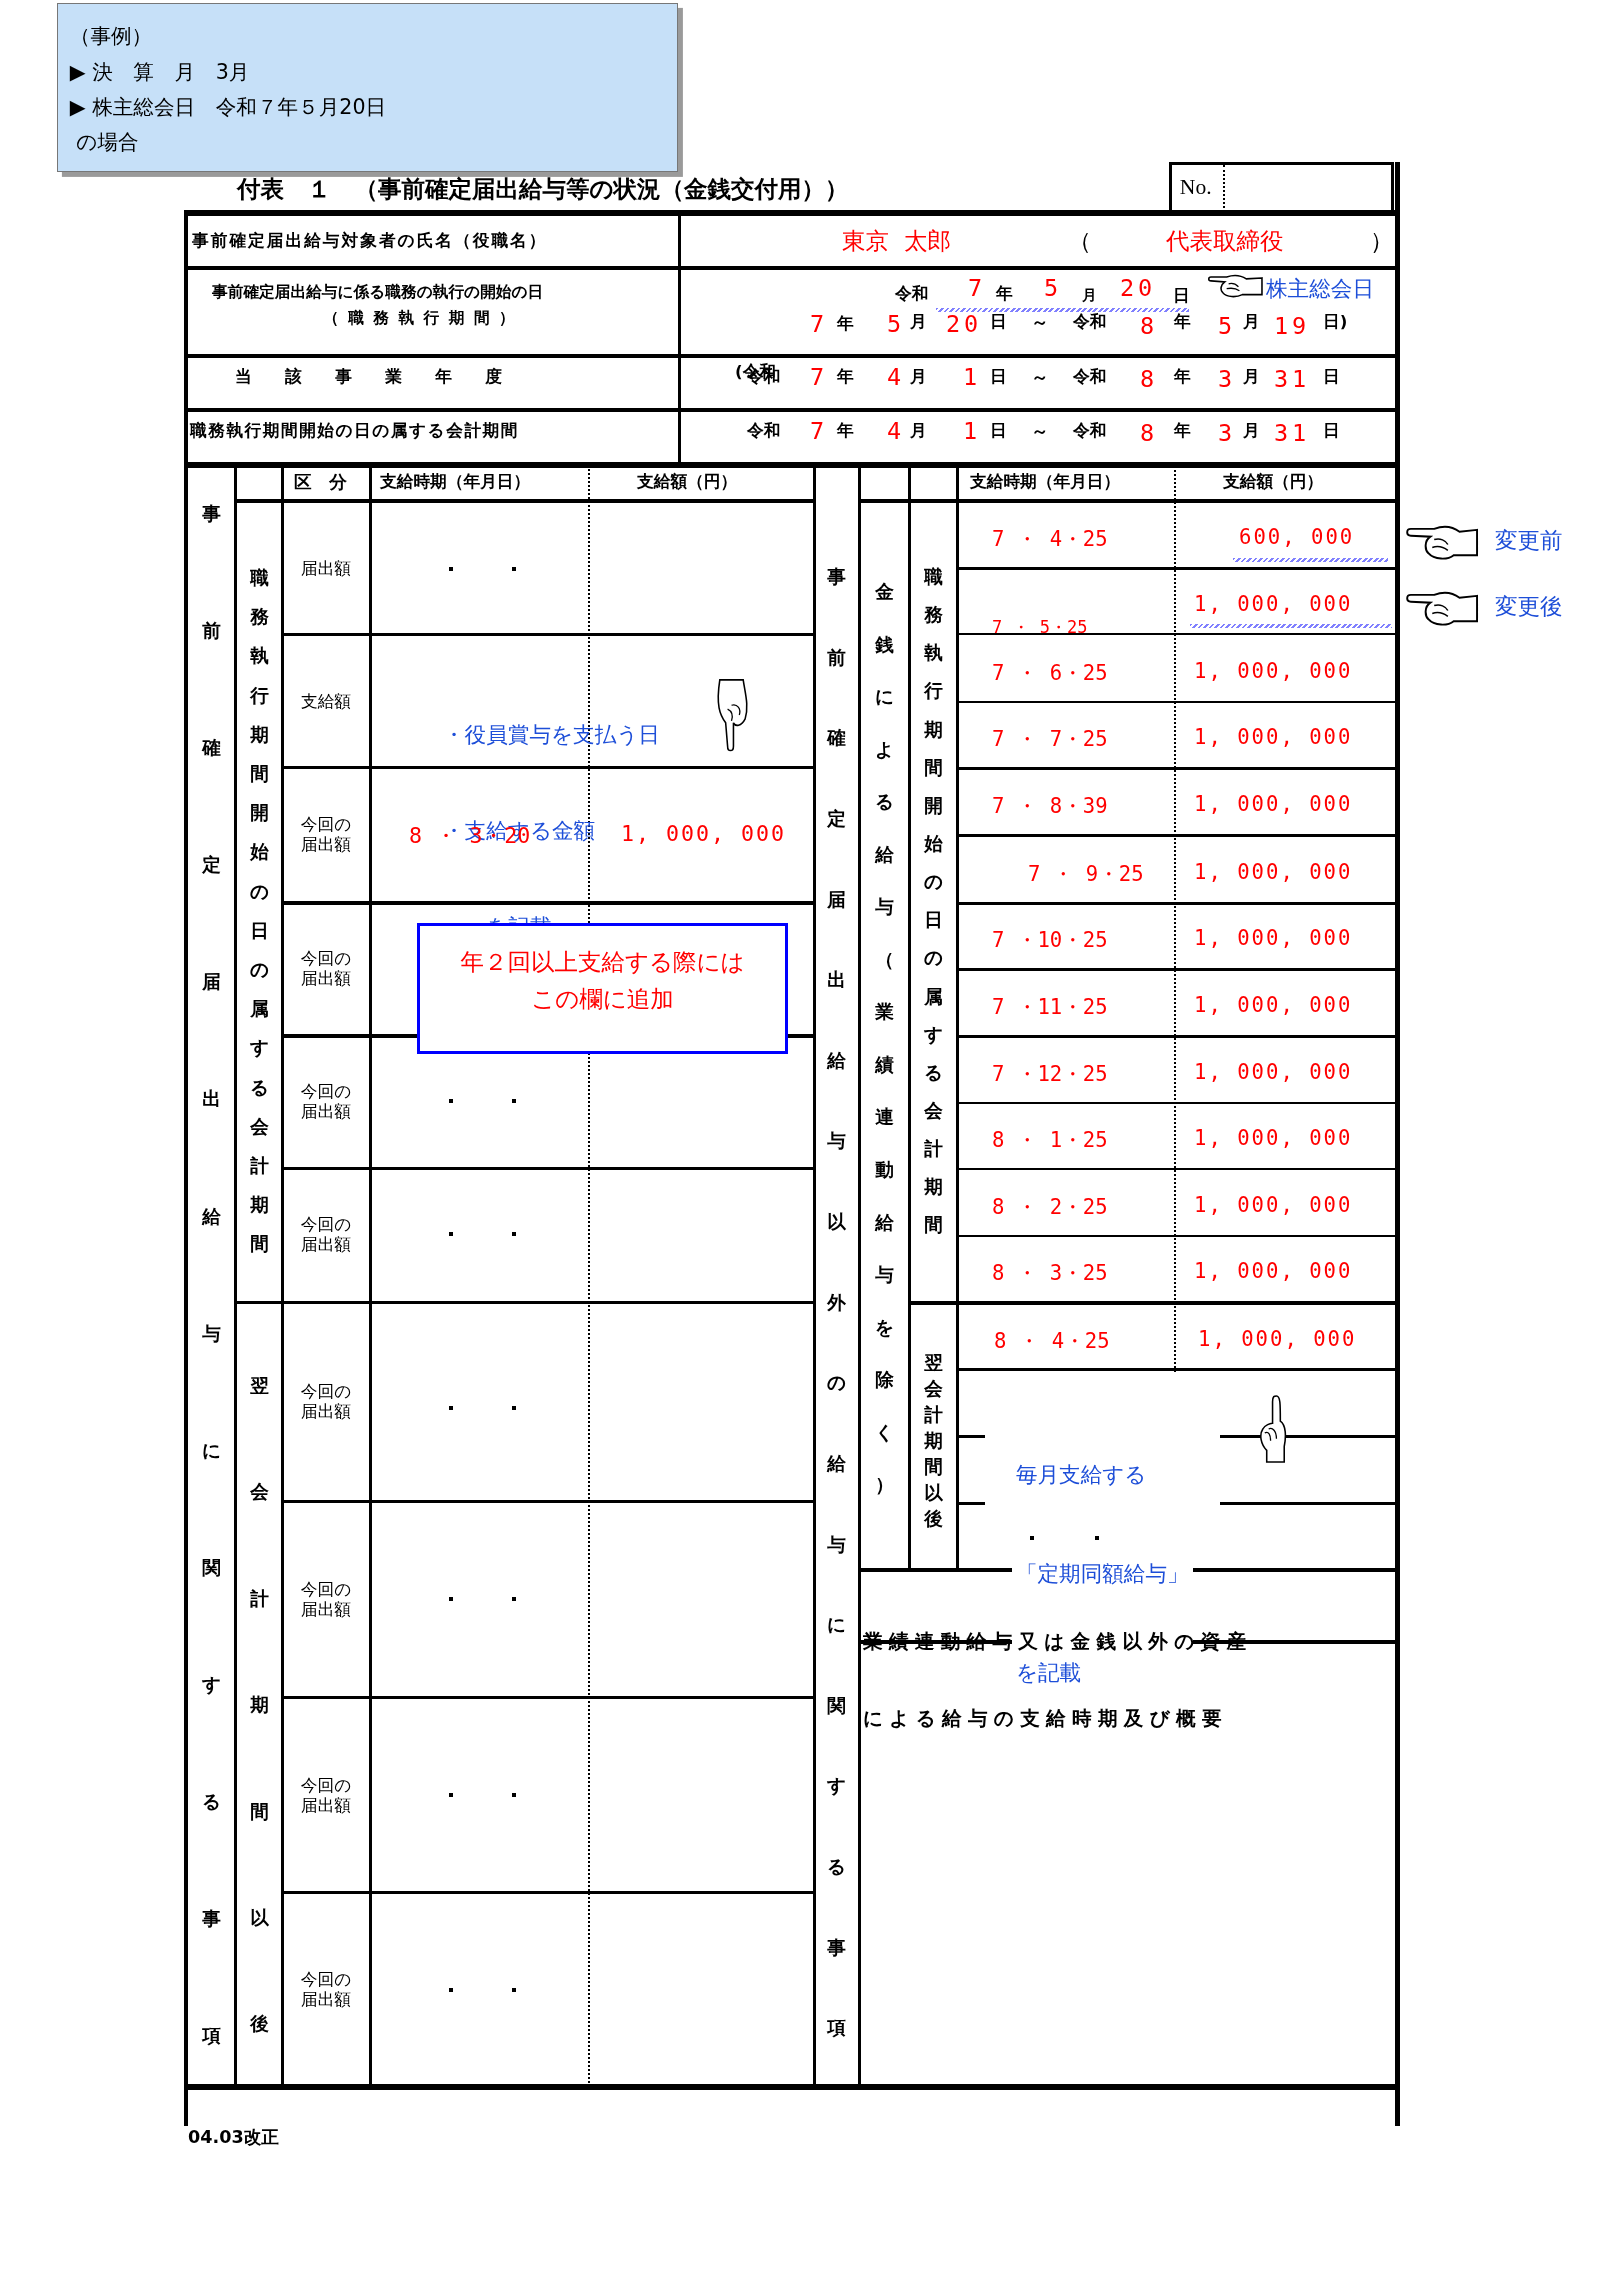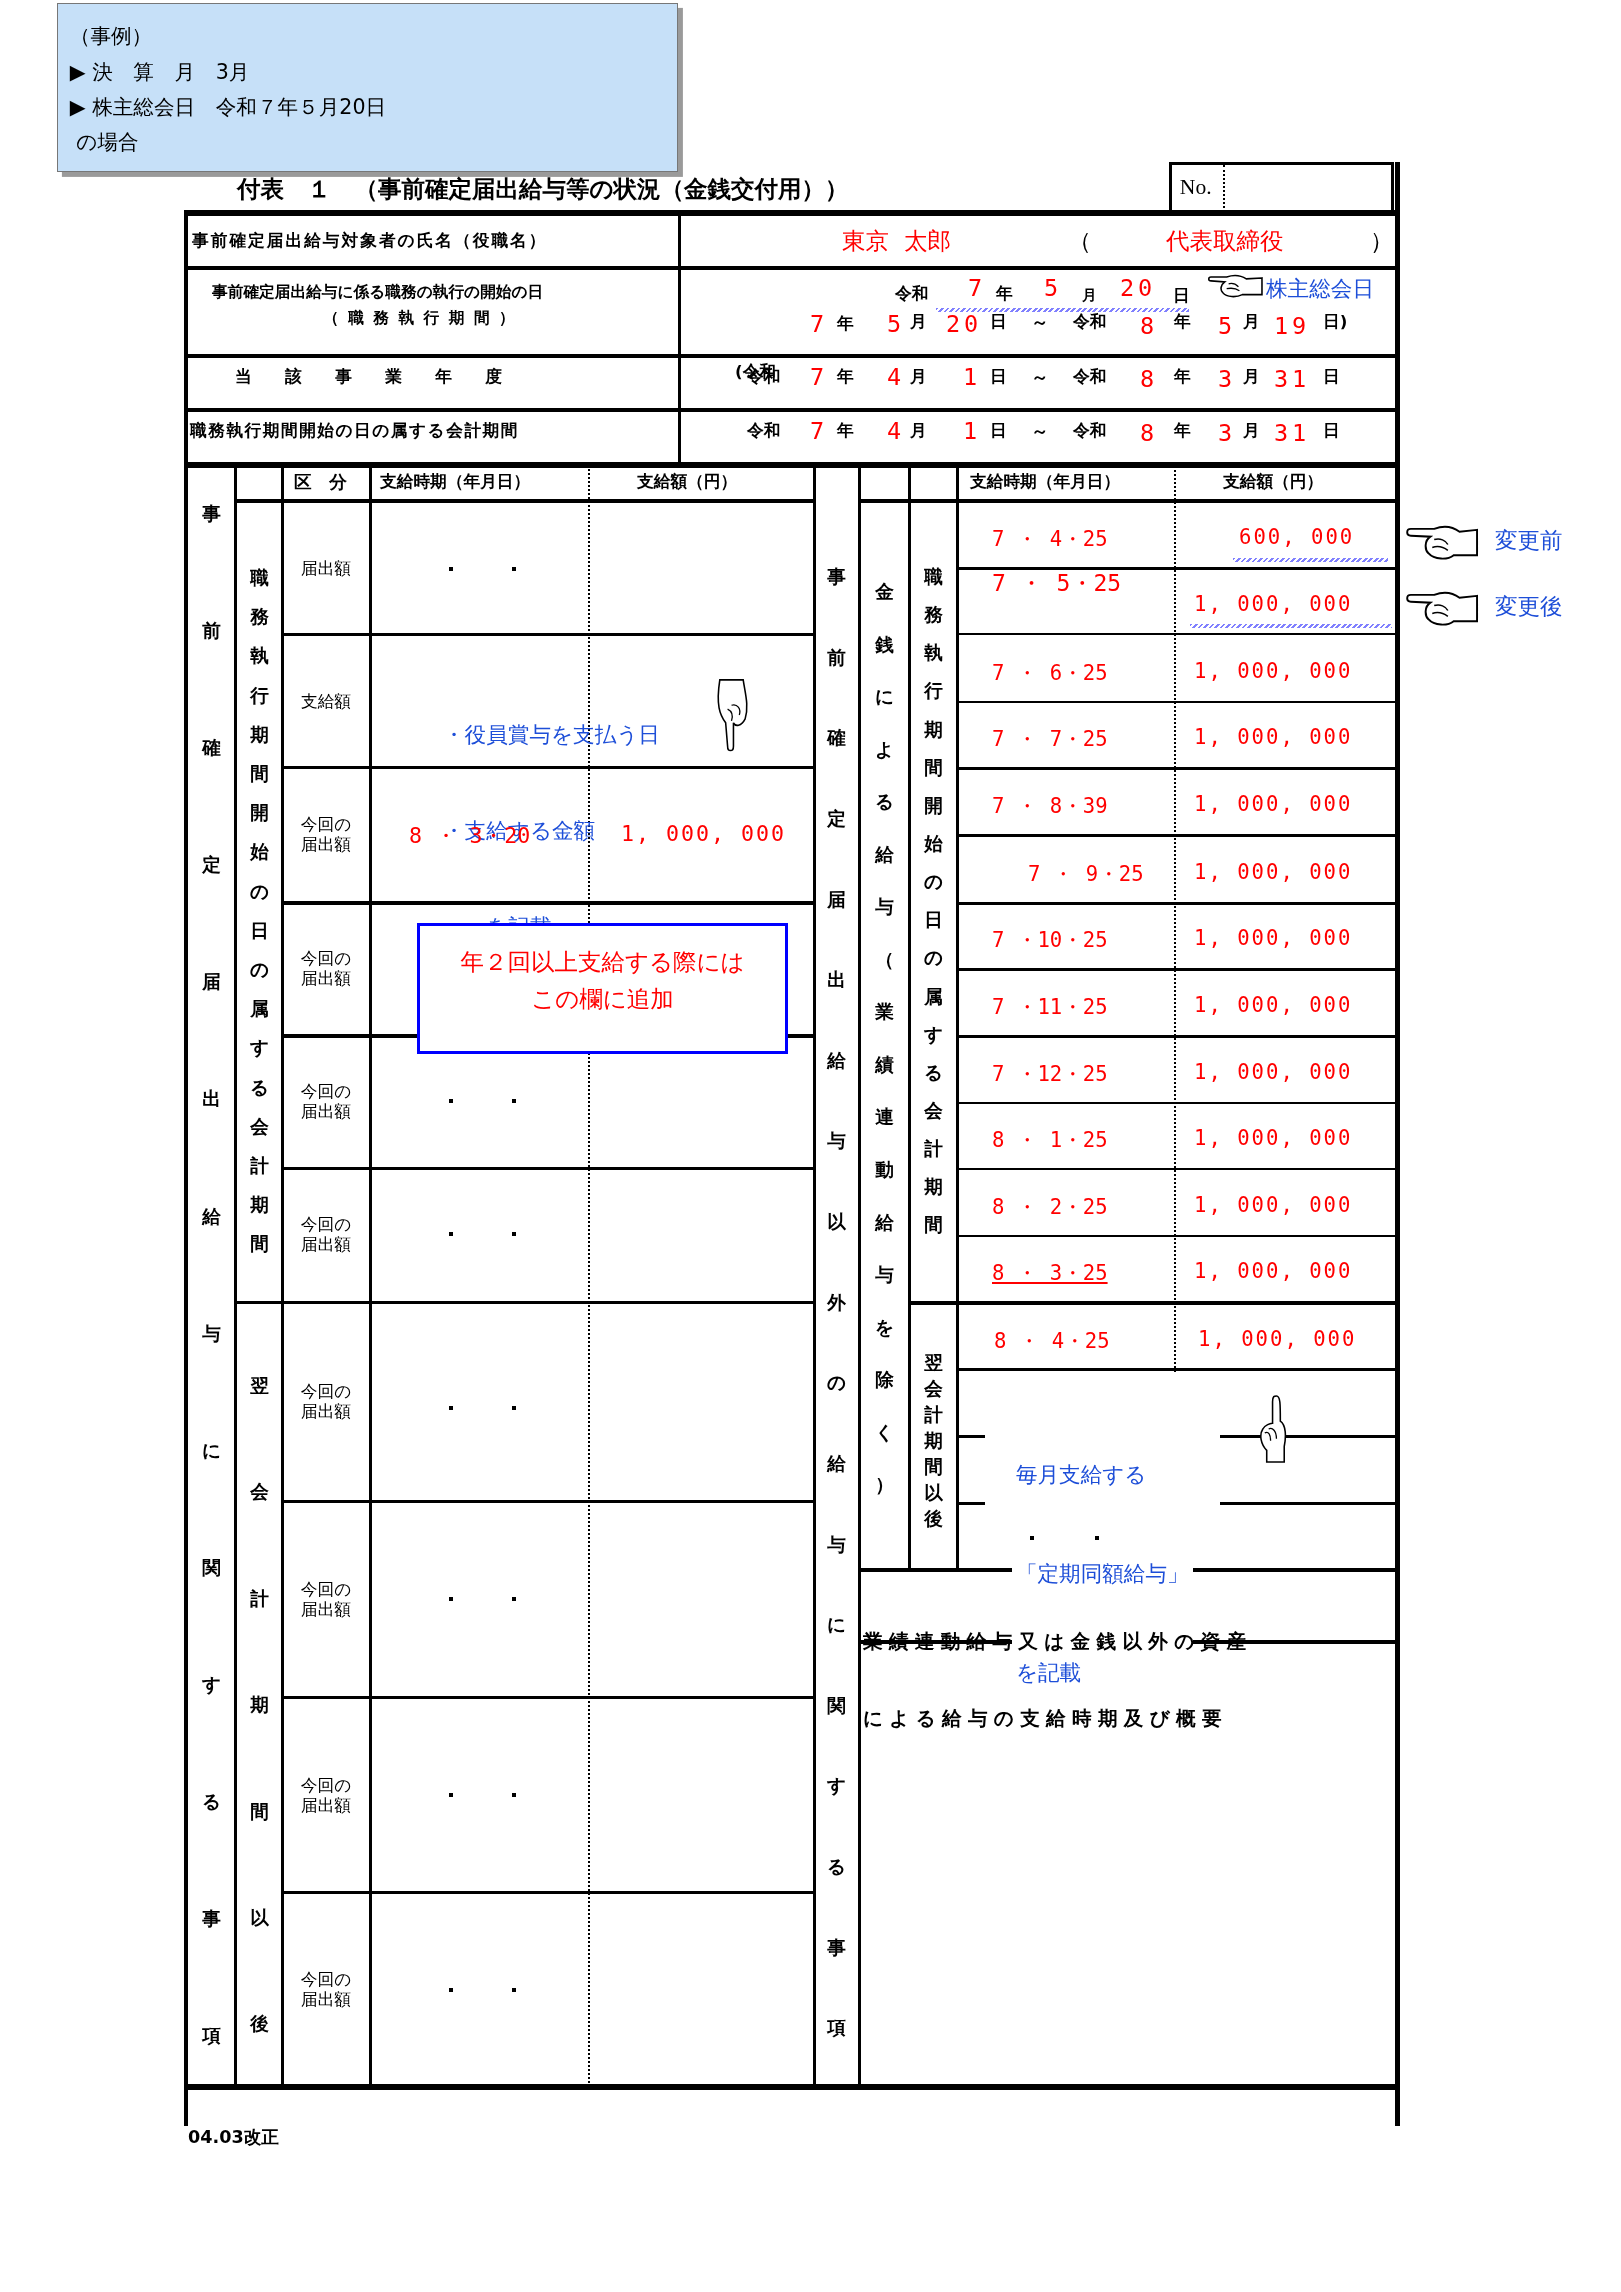--- a/index.html
+++ b/index.html
@@ -357,21 +357,21 @@
       <span>後</span>
   </div>
 
   <div class="cell-text hdr" style="left:970px;top:470px;font-size:16.7px;">支給時期（年月日）</div>
   <div class="cell-text hdr" style="left:1223px;top:470px;font-size:16.7px;">支給額（円）</div>
 
   <div class="cell-text red mono" style="left:992px;top:525px;font-size:20.6px;">7 ・ 4・25</div>
   <div class="cell-text red mono" style="left:1239px;top:525px;font-size:20.6px;letter-spacing:2px;">600, 000</div>
   <div class="wavy" style="left:1233px;top:558px;width:155px;"></div>
 
-  <div class="cell-text red mono" style="left:992px;top:568px;font-size:23px;">7 ・ 5・25</div>
+  <div class="cell-text red mono" style="left:992px;top:616px;font-size:17px;">7 ・ 5・25</div>
   <div class="cell-text red mono" style="left:1194px;top:592px;font-size:20.6px;letter-spacing:2px;">1, 000, 000</div>
   <div class="wavy" style="left:1190px;top:624px;width:202px;"></div>
 
   <div class="cell-text red mono" style="left:992px;top:659px;font-size:20.6px;">7 ・ 6・25</div>
   <div class="cell-text red mono" style="left:1194px;top:659px;font-size:20.6px;letter-spacing:2px;">1, 000, 000</div>
   <div class="cell-text red mono" style="left:992px;top:725px;font-size:20.6px;">7 ・ 7・25</div>
   <div class="cell-text red mono" style="left:1194px;top:725px;font-size:20.6px;letter-spacing:2px;">1, 000, 000</div>
   <div class="cell-text red mono" style="left:992px;top:792px;font-size:20.6px;">7 ・ 8・39</div>
   <div class="cell-text red mono" style="left:1194px;top:792px;font-size:20.6px;letter-spacing:2px;">1, 000, 000</div>
   <div class="cell-text red mono" style="left:992px;top:860px;font-size:20.6px;margin-left:36px;">7 ・ 9・25</div>
@@ -379,21 +379,21 @@
   <div class="cell-text red mono" style="left:992px;top:926px;font-size:20.6px;">7 ・10・25</div>
   <div class="cell-text red mono" style="left:1194px;top:926px;font-size:20.6px;letter-spacing:2px;">1, 000, 000</div>
   <div class="cell-text red mono" style="left:992px;top:993px;font-size:20.6px;">7 ・11・25</div>
   <div class="cell-text red mono" style="left:1194px;top:993px;font-size:20.6px;letter-spacing:2px;">1, 000, 000</div>
   <div class="cell-text red mono" style="left:992px;top:1060px;font-size:20.6px;">7 ・12・25</div>
   <div class="cell-text red mono" style="left:1194px;top:1060px;font-size:20.6px;letter-spacing:2px;">1, 000, 000</div>
   <div class="cell-text red mono" style="left:992px;top:1126px;font-size:20.6px;">8 ・ 1・25</div>
   <div class="cell-text red mono" style="left:1194px;top:1126px;font-size:20.6px;letter-spacing:2px;">1, 000, 000</div>
   <div class="cell-text red mono" style="left:992px;top:1193px;font-size:20.6px;">8 ・ 2・25</div>
   <div class="cell-text red mono" style="left:1194px;top:1193px;font-size:20.6px;letter-spacing:2px;">1, 000, 000</div>
-  <div class="cell-text red mono" style="left:992px;top:1259px;font-size:20.6px;text-decoration:underline;">8 ・ 3・25</div>
+  <div class="cell-text red mono" style="left:992px;top:1259px;font-size:20.6px;">8 ・ 3・25</div>
   <div class="cell-text red mono" style="left:1194px;top:1259px;font-size:20.6px;letter-spacing:2px;">1, 000, 000</div>
   <div class="cell-text red mono" style="left:994px;top:1327px;font-size:20.6px;">8 ・ 4・25</div>
   <div class="cell-text red mono" style="left:1198px;top:1327px;font-size:20.6px;letter-spacing:2px;">1, 000, 000</div>
 
   <div class="cell-text blue" style="left:1012px;top:1392px;font-size:21.6px;line-height:33px;background:#fff;padding:0 3.9px;">
     <div>毎月支給する</div>
     <div>「定期同額給与」</div>
     <div>を記載</div>
   </div>
   <svg class="hand" style="left:1257px;top:1392px;" width="35" height="74" viewBox="0 0 36 76">

